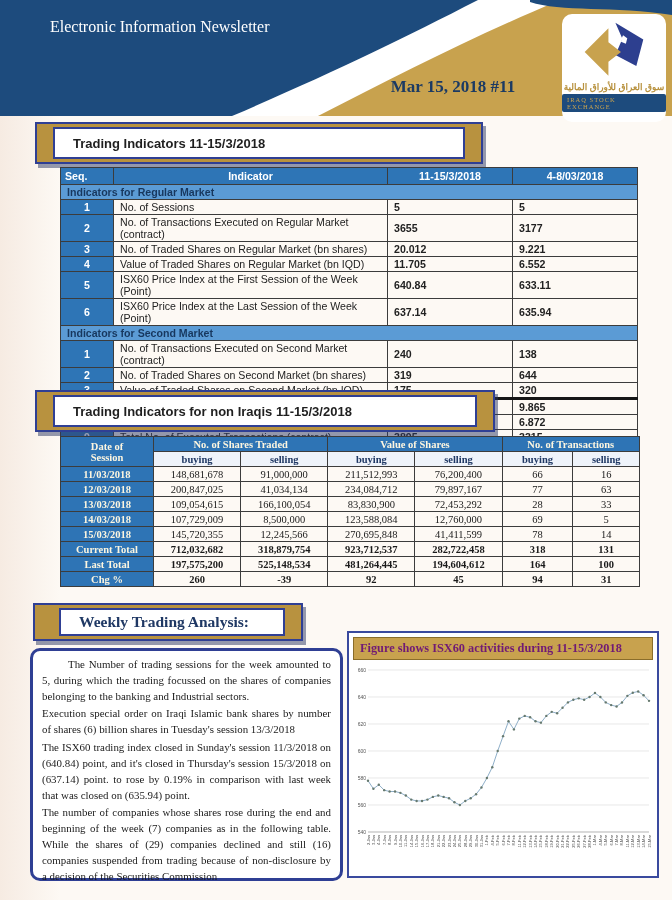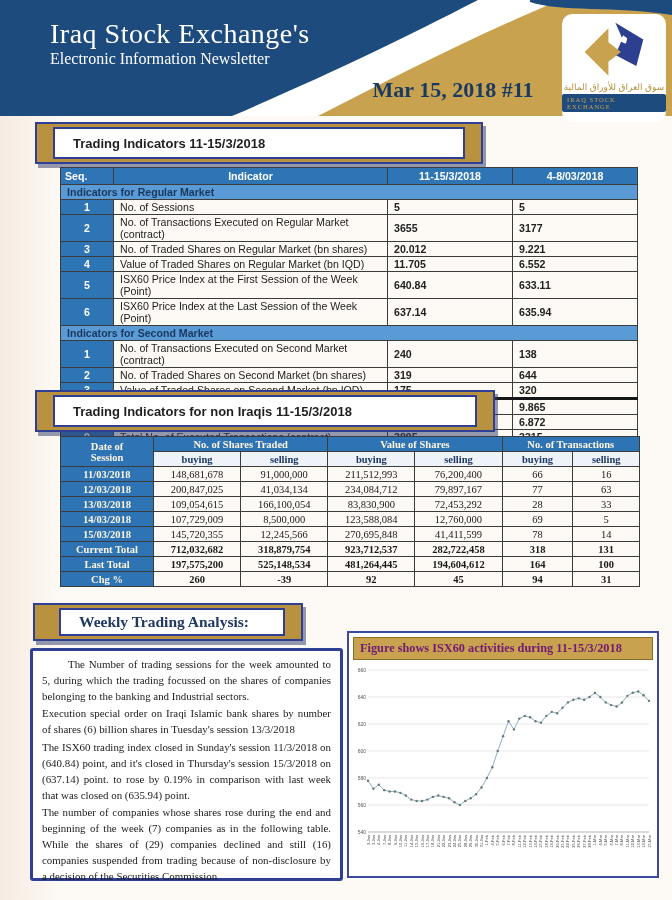--- a/index.html
+++ b/index.html
@@ -8,25 +8,25 @@
         font-family:"Liberation Sans",sans-serif;}
 
   
   .header{position:absolute;left:0;top:0;width:672px;height:116px;}
   .header svg{display:block;}
   .masthead{position:absolute;left:50px;top:18px;color:#fff;
             font-family:"Liberation Serif",serif;line-height:1.15;}
   .masthead .l1{font-size:28px;letter-spacing:.5px;}
   .masthead .l2{font-size:16px;}
   .date-badge{position:absolute;left:348px;top:77px;width:210px;text-align:center;
-              font-family:"Liberation Serif",serif;font-size:22px;font-weight:600;color:#1b3a63;}
+              font-family:"Liberation Serif",serif;font-size:17px;font-weight:600;color:#1b3a63;}
   .logo-card{position:absolute;left:562px;top:14px;width:104px;height:108px;background:#fff;
              border-radius:10px;display:flex;flex-direction:column;align-items:center;
              padding-top:6px;box-sizing:border-box;}
-  .logo-arabic{direction:rtl;font-size:9px;font-weight:normal;color:#b8923f;margin-top:2px;white-space:nowrap;}
+  .logo-arabic{direction:rtl;font-size:9px;font-weight:bold;color:#b8923f;margin-top:2px;white-space:nowrap;}
   .logo-en{margin-top:2px;background:#1d4b7d;color:#c8a24e;font-size:6.5px;letter-spacing:1px;
            padding:2px 5px;border-radius:2px;font-family:"Liberation Serif",serif;}
 
   
   .frame{position:absolute;background:#b8923f;border:2px solid #2f3f94;
          box-shadow:3px 4px 0 rgba(43,55,100,.5);display:flex;box-sizing:border-box;}
   .frame-inner{flex:1;margin:3px 16px;background:#fff;border:2px solid #2f3f94;
                display:flex;align-items:center;padding:2px 18px;box-sizing:border-box;}
   .frame-inner.sans{font-size:13px;font-weight:bold;color:#1f1f1f;}
   .frame-inner.serif{font-family:"Liberation Serif",serif;font-size:15.5px;font-weight:bold;color:#1f3864;margin-left:24px;}
@@ -46,21 +46,21 @@
   .t2{position:absolute;left:60px;top:436px;width:580px;border-collapse:collapse;
       font-family:"Liberation Serif",serif;font-size:10.5px;color:#1a1a1a;text-align:center;}
   .t2 th,.t2 td{border:1px solid #3c3c3c;padding:1.5px 3px;}
   .t2 th.grp{background:#2e74b5;color:#fdf6e0;font-weight:bold;}
   .t2 th.sub{background:#eef3fa;color:#1f3864;font-weight:bold;}
   .t2 td.datec{background:#2e74b5;color:#fdf6e0;font-weight:bold;width:86px;}
   .t2 tr.boldrow td{font-weight:bold;}
 
   
   .analysis-box{position:absolute;left:30px;top:648px;width:313px;height:233px;background:#fff;
-                border:3px solid #2f3f94;border-radius:3px;box-sizing:border-box;
+                border:3px solid #2f3f94;border-radius:10px;box-sizing:border-box;
                 padding:6px 9px;font-family:"Liberation Serif",serif;font-size:10.9px;
                 line-height:1.45;color:#1a1a1a;text-align:justify;}
   .analysis-box p{margin:0 0 2px 0;}
   .analysis-box p.first{text-indent:26px;}
 
   
   .chart-box{position:absolute;left:347px;top:631px;width:312px;height:247px;background:#fff;
              border:2px solid #3a4a9e;box-sizing:border-box;}
   .chart-title{margin:4px;background:#c8a24e;border:1px solid #8a6d2a;padding:3px 6px;
                font-family:"Liberation Serif",serif;font-size:12.3px;font-weight:bold;color:#701a75;}
@@ -72,21 +72,20 @@
 <div id="page">
 
   <div class="header">
     <svg width="672" height="116" viewBox="0 0 672 116">
       <rect x="0" y="0" width="672" height="116" fill="#1d4b7d"></rect>
       <path d="M478,0 C400,40 330,74 232,116 L672,116 L672,0 Z" fill="#ffffff"></path>
       <path d="M560,0 C470,38 400,74 318,116 L672,116 L672,0 Z" fill="#c8a24e"></path>
       <path d="M530,2 C560,12 615,6 672,15 L672,0 L530,0 Z" fill="#1d4b7d"></path>
     </svg>
     <div class="masthead">
-      <div class="l1">Iraq Stock Exchange's</div>
       <div class="l2">Electronic Information Newsletter</div>
     </div>
     <div class="date-badge">Mar 15, 2018 #11</div>
     <div class="logo-card">
       <svg width="72" height="60" viewBox="0 0 100 86">
         <polygon points="52,4 92,28 82,66 52,50 62,27" fill="#2d3f8f"></polygon>
         <path d="M63,22 l6,4 -2,8 -7,-3 1,-5 z" fill="#ffffff"></path>
         <polygon points="8,46 42,12 42,32 60,46 42,60 42,80" fill="#c8a24e"></polygon>
       </svg>
       <div class="logo-arabic">سوق العراق للأوراق المالية</div>

